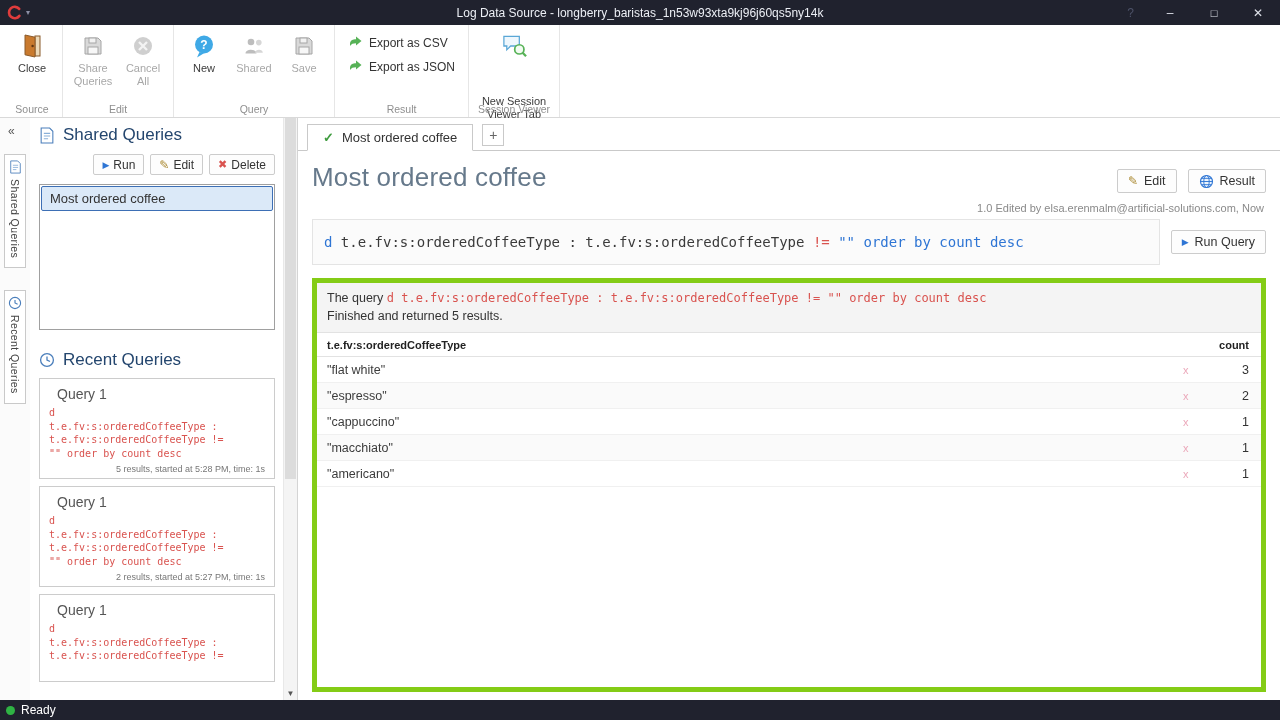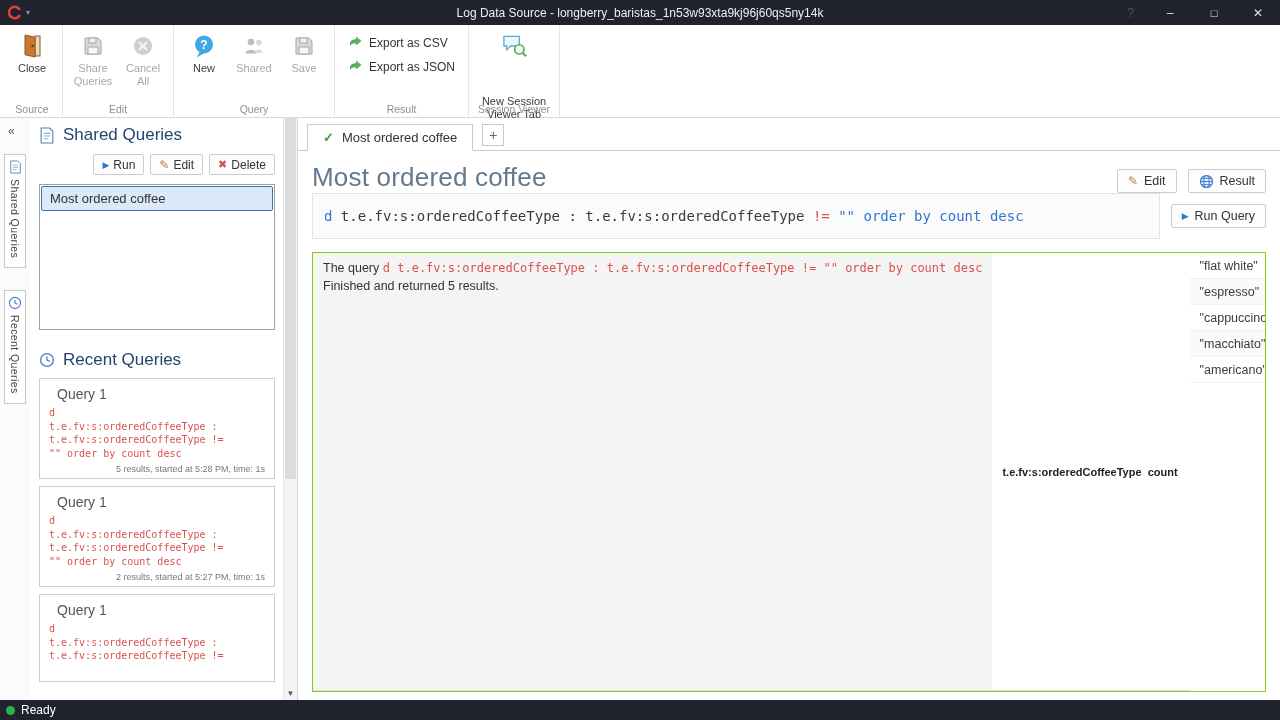--- a/index.html
+++ b/index.html
@@ -87,21 +87,21 @@
   .h-btn{display:flex;align-items:center;gap:6px;border:1px solid #ccc;background:#fdfdfd;border-radius:2px;
          font-size:12.5px;color:#333;padding:0 10px;height:24px;white-space:nowrap;}
   .version{font-size:11px;color:#8a8a8a;text-align:right;margin:9px 2px 5px;}
   .query-row{display:flex;align-items:center;gap:11px;flex:0 0 auto;}
   .query-box{flex:1;background:#fbfbfb;border:1px solid #e4e4e4;padding:14px 11px;
              font-family:"DejaVu Sans Mono",monospace;font-size:14px;white-space:pre;overflow:hidden;}
   .tk-kw{color:#2e75d4;}
   .tk-id{color:#3a3a3a;}
   .tk-op{color:#d9534f;}
   .tk-str{color:#2e75d4;}
-  .results{margin-top:13px;flex:1;border:1px solid #84cc16;display:flex;overflow:hidden;
+  .results{margin-top:13px;flex:1;border:5px solid #84cc16;display:flex;flex-direction:column;overflow:hidden;
            background:#fff;min-height:0;}
   .res-head{background:#f4f4f4;padding:8px 10px 9px;border-bottom:1px solid #e2e2e2;font-size:12.5px;color:#333;flex:0 0 auto;}
   .res-query{font-family:"DejaVu Sans Mono",monospace;font-size:12px;color:#d9534f;}
   .res-status{margin-top:4px;}
   .t-head{display:flex;align-items:center;padding:6px 12px 5px 10px;font-size:11px;font-weight:700;color:#222;
           border-bottom:1px solid #e2e2e2;flex:0 0 auto;}
   .t-head .col-left{flex:1;}
   .t-head .col-count{width:36px;text-align:right;}
   .t-row{display:flex;align-items:center;height:26px;padding:0 12px 0 10px;font-size:12.5px;
          border-bottom:1px solid #f0f0f0;}
@@ -359,20 +359,21 @@
               <svg width="15" height="15" viewBox="0 0 16 16">
                 <circle cx="8" cy="8" r="6.4" fill="#eaf3fc" stroke="#2e75d4" stroke-width="1.2"></circle>
                 <ellipse cx="8" cy="8" rx="2.9" ry="6.4" fill="none" stroke="#2e75d4"></ellipse>
                 <path d="M1.8 8 h12.4 M3 4.6 h10 M3 11.4 h10" stroke="#2e75d4" stroke-width="1" fill="none"></path>
               </svg>
               <span>Result</span>
             </button>
           </div>
         </div>
 
+        <div class="version">1.0 Edited by elsa.erenmalm@artificial-solutions.com, Now</div>
 
         <div class="query-row">
           <div class="query-box" id="query-tokens"><span class="tok tk-kw">d </span><span class="tok tk-id">t.e.fv:s:orderedCoffeeType </span><span class="tok tk-id">: </span><span class="tok tk-id">t.e.fv:s:orderedCoffeeType </span><span class="tok tk-op">!= </span><span class="tok tk-str">"" </span><span class="tok tk-kw">order by count desc</span></div>
           <button class="h-btn">
             <span class="run-glyph">▶</span>
             <span>Run Query</span>
           </button>
         </div>
 
         <div class="results">

